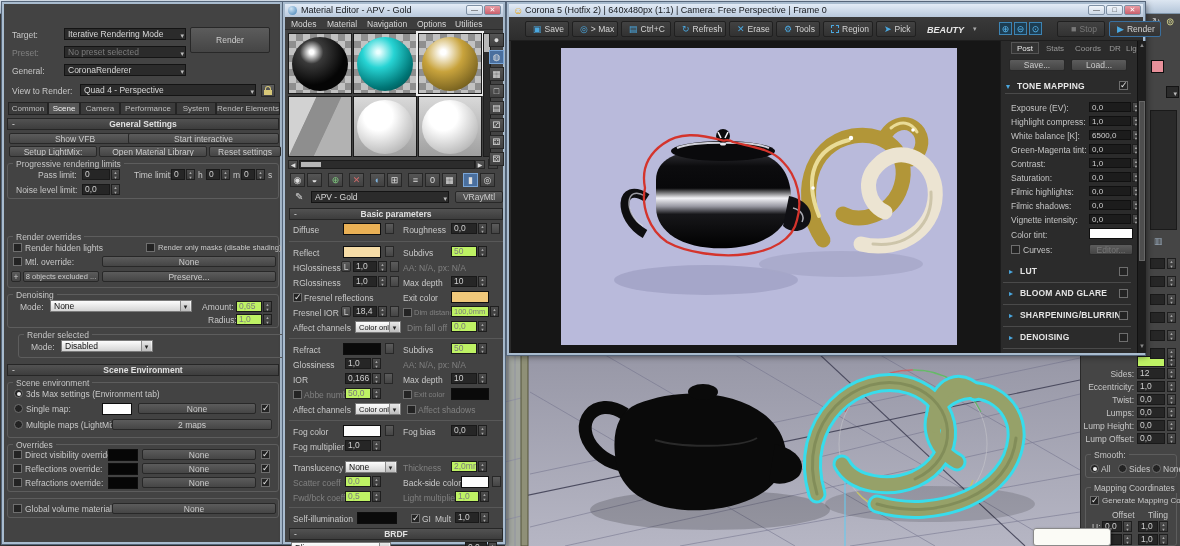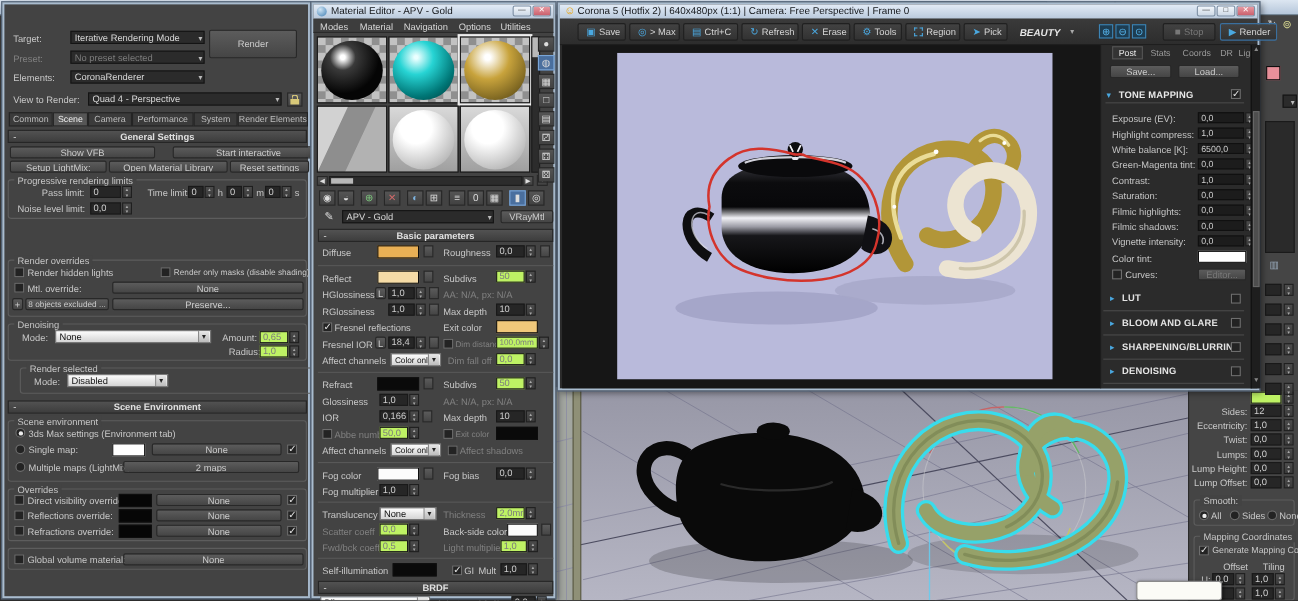--- a/index.html
+++ b/index.html
@@ -40,21 +40,21 @@
 .mapb{position:absolute;width:9px;height:11px;background:linear-gradient(#5c5c5c,#454545);border:1px solid #282828}
 .hr{position:absolute;height:1px;background:#585858}
 
 .menu{position:absolute;color:#d6d6d6;font-size:8.5px;white-space:nowrap}
 .slot{position:absolute;width:64px;height:61px;border:1px solid #1a1a1a;background:repeating-conic-gradient(#8f8f8f 0 25%,#c2c2c2 0 50%) 0 0/14px 14px;overflow:hidden}
 .slot.plain{background:linear-gradient(#d9d9d9,#9f9f9f)}
 .ball{position:absolute;left:3px;top:3px;width:56px;height:54px;border-radius:50%}
 .vic{position:absolute;width:15px;height:14px;background:linear-gradient(#555,#414141);border:1px solid #272727;color:#ddd;font-size:9px;line-height:13px;text-align:center}
 .vic.sel{background:#4a6f9e;border-color:#7aa6d8}
 
-.vbtn{position:absolute;top:4px;height:16px;background:linear-gradient(#424242,#323232);border:1px solid #202020;border-radius:2px;color:#d4d4d4;font-size:8.5px;line-height:14px;text-align:center;padding:0 7px;white-space:nowrap}
+.vbtn{position:absolute;top:4px;height:16px;background:linear-gradient(#424242,#323232);border:1px solid #202020;border-radius:2px;color:#d4d4d4;font-size:8.5px;line-height:14px;text-align:right;padding:0 7px;white-space:nowrap}
 .vbtn .bi{color:#4aa8e0;margin-right:3px;font-size:9px}
 .zb{position:absolute;top:5px;width:13px;height:13px;background:#1d3d52;border:1px solid #3d84b4;color:#56b4ec;font-size:9px;line-height:12px;text-align:center}
 .ptab{position:absolute;height:12px;line-height:11px;font-size:8px;color:#9a9a9a;text-align:center;border:1px solid transparent}
 .ptab.on{color:#e8e8e8;background:#333;border-color:#555}
 .trow-l{position:absolute;left:10px;font-size:8.5px;color:#c4c4c4;white-space:nowrap}
 .trow-f{position:absolute;left:88px;width:42px;height:10px;background:#1c1c1c;border:1px solid #101010;color:#cfcfcf;font-size:8px;line-height:9px;padding:0 2px}
 .trow-s{position:absolute;left:131px;width:8px;height:10px}
 .sect{position:absolute;left:0;width:128px;border-bottom:1px solid #4a4a4a;height:20px}
 .sect .ar{position:absolute;left:6px;top:4px;color:#4aa8e0;font-size:8px}
 .sect .st{position:absolute;left:17px;top:3px;font-weight:bold;color:#e4e4e4;font-size:8.5px;letter-spacing:.2px}
@@ -217,38 +217,38 @@
     <span class="fld" style="left:4px;top:334px;width:15px"></span>
       <span class="sp" style="left:21px;top:334px"></span>
   </div>
 
   <div class="win" style="left:2px;top:2px;width:280px;height:542px">
     <span class="lbl" style="left:8px;top:26px">Target:</span>
     <div class="ddd" style="left:60px;top:24px;width:122px">Iterative Rendering Mode</div>
     <div class="b3" style="left:186px;top:23px;width:80px;height:26px;line-height:25px">Render</div>
     <span class="lbl dim" style="left:8px;top:44px">Preset:</span>
     <div class="ddd" style="left:60px;top:42px;width:122px;color:#7c7c7c">No preset selected</div>
-    <span class="lbl" style="left:8px;top:62px">Elements:</span>
+    <span class="lbl" style="left:8px;top:62px">General:</span>
     <div class="ddd" style="left:60px;top:60px;width:122px">CoronaRenderer</div>
     <span class="lbl" style="left:8px;top:82px">View to Render:</span>
     <div class="ddd" style="left:76px;top:80px;width:176px">Quad 4 - Perspective</div>
     <span class="lockb" style="left:257px;top:80px">
         <i></i>
         <b></b>
       </span>
 
     <span class="tabd" style="left:4px;top:98px;width:40px">Common</span>
     <span class="tabd on" style="left:44px;top:98px;width:32px">Scene</span>
     <span class="tabd" style="left:76px;top:98px;width:40px">Camera</span>
     <span class="tabd" style="left:116px;top:98px;width:56px">Performance</span>
     <span class="tabd" style="left:172px;top:98px;width:40px">System</span>
     <span class="tabd" style="left:212px;top:98px;width:64px">Render Elements</span>
     <div class="roll" style="left:3px;top:114px;width:272px">General Settings</div>
     <div class="b3" style="left:5px;top:129px;width:132px">Show VFB</div>
-    <div class="b3" style="left:153px;top:129px;width:138px">Start interactive</div>
+    <div class="b3" style="left:124px;top:129px;width:151px">Start interactive</div>
     <div class="b3" style="left:5px;top:142px;width:88px">Setup LightMix:</div>
     <div class="b3" style="left:95px;top:142px;width:108px">Open Material Library</div>
     <div class="b3" style="left:205px;top:142px;width:72px">Reset settings</div>
 
     <div class="grp" style="left:3px;top:159px;width:272px;height:36px">
       <span class="gt">Progressive rendering limits</span>
       <span class="lbl" style="left:30px;top:6px">Pass limit:</span>
       <span class="fld" style="left:74px;top:5px;width:28px">0</span>
         <span class="sp" style="left:103px;top:5px"></span>
       <span class="lbl" style="left:126px;top:6px">Time limit:</span>

